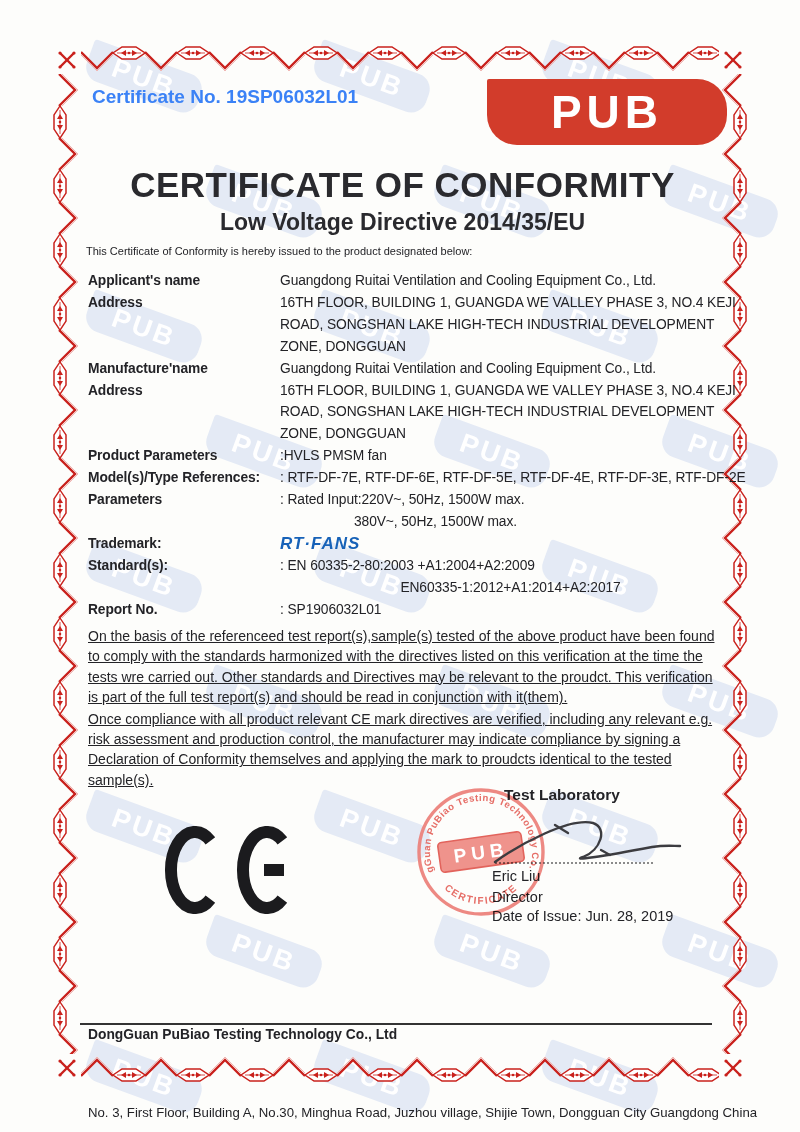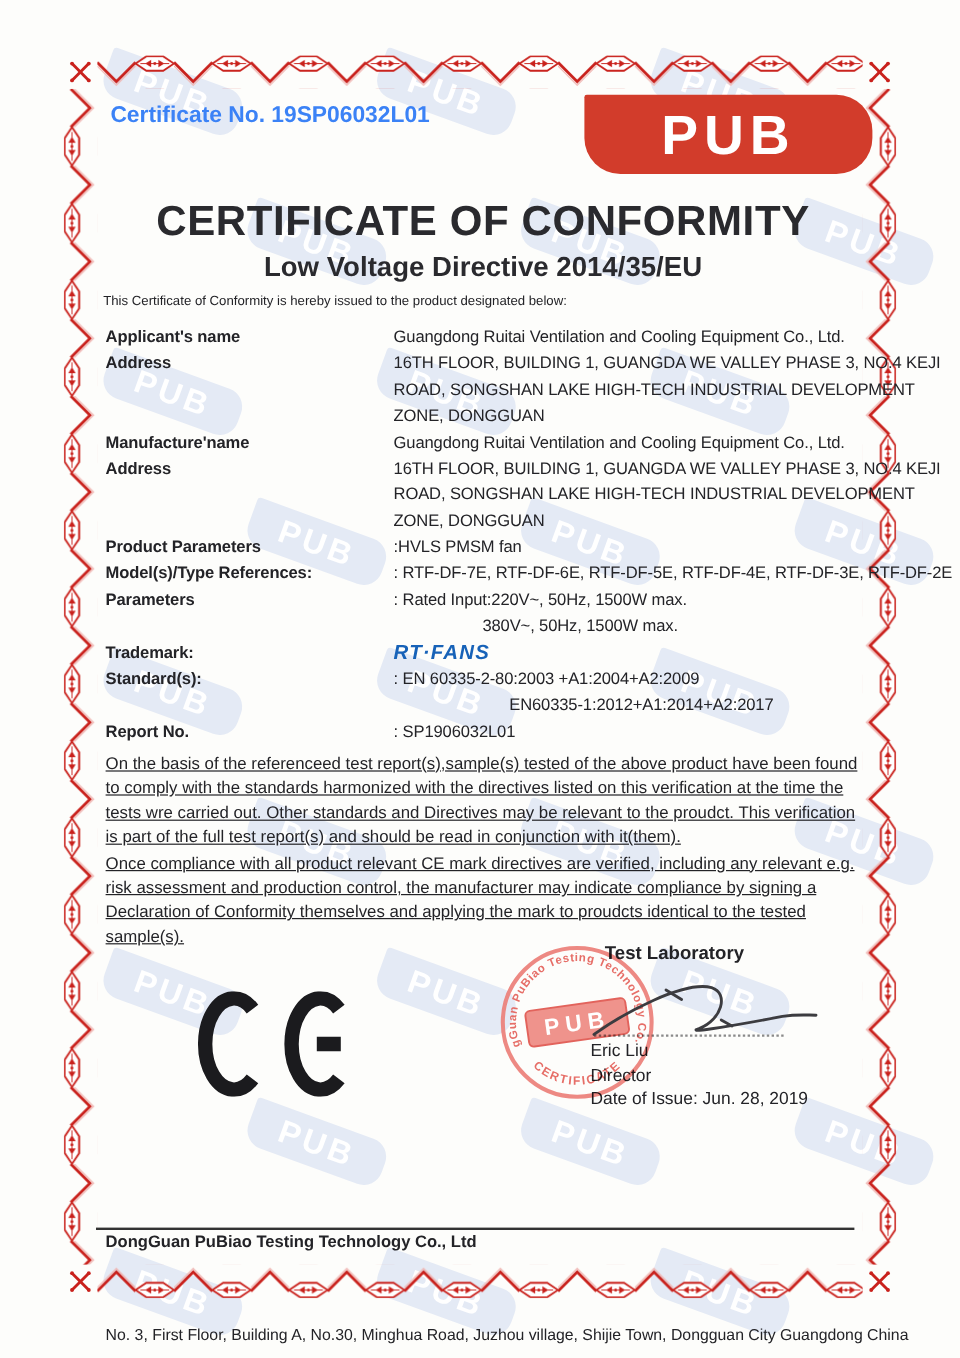--- a/index.html
+++ b/index.html
@@ -34,21 +34,21 @@
     background:#d23c2b;border-radius:2px 30px 30px 30px;
     display:flex;align-items:center;justify-content:center;
     color:#fff;font-weight:bold;font-size:46px;letter-spacing:5px;
   }
   .doc-title{position:absolute;left:55px;top:165px;width:695px;text-align:center;
     font-size:35px;font-weight:bold;letter-spacing:.5px;color:#2a2a2e;white-space:nowrap;}
   .doc-subtitle{position:absolute;left:55px;top:209px;width:695px;text-align:center;
     font-size:23px;font-weight:bold;color:#2a2a2e;}
   .intro{position:absolute;left:86px;top:245px;font-size:11px;}
   .fields{position:absolute;left:88px;top:270px;width:645px;font-size:13.8px;}
-  .frow{display:flex;gap:48px;}
+  .frow{display:flex;}
   .flabel{flex:0 0 192px;font-weight:bold;letter-spacing:-.1px;white-space:nowrap;}
   .fvalue{flex:1;}
   .fline{line-height:21.9px;white-space:nowrap;letter-spacing:-.1px;}
   .flabel{line-height:21.9px;}
   .rtfans{color:#1762b8;font-weight:bold;font-style:italic;font-size:17px;letter-spacing:1px;}
   .paras{position:absolute;left:88px;top:626px;width:630px;font-size:14px;line-height:20.4px;}
   .paras p{margin:0 0 1px 0;text-decoration:underline;}
   .lab-heading{position:absolute;left:504px;top:786px;font-size:15.5px;font-weight:bold;}
   .ce{position:absolute;left:163px;top:826px;}
   .stamp{position:absolute;left:406px;top:777px;mix-blend-mode:multiply;opacity:.92;z-index:5;}

